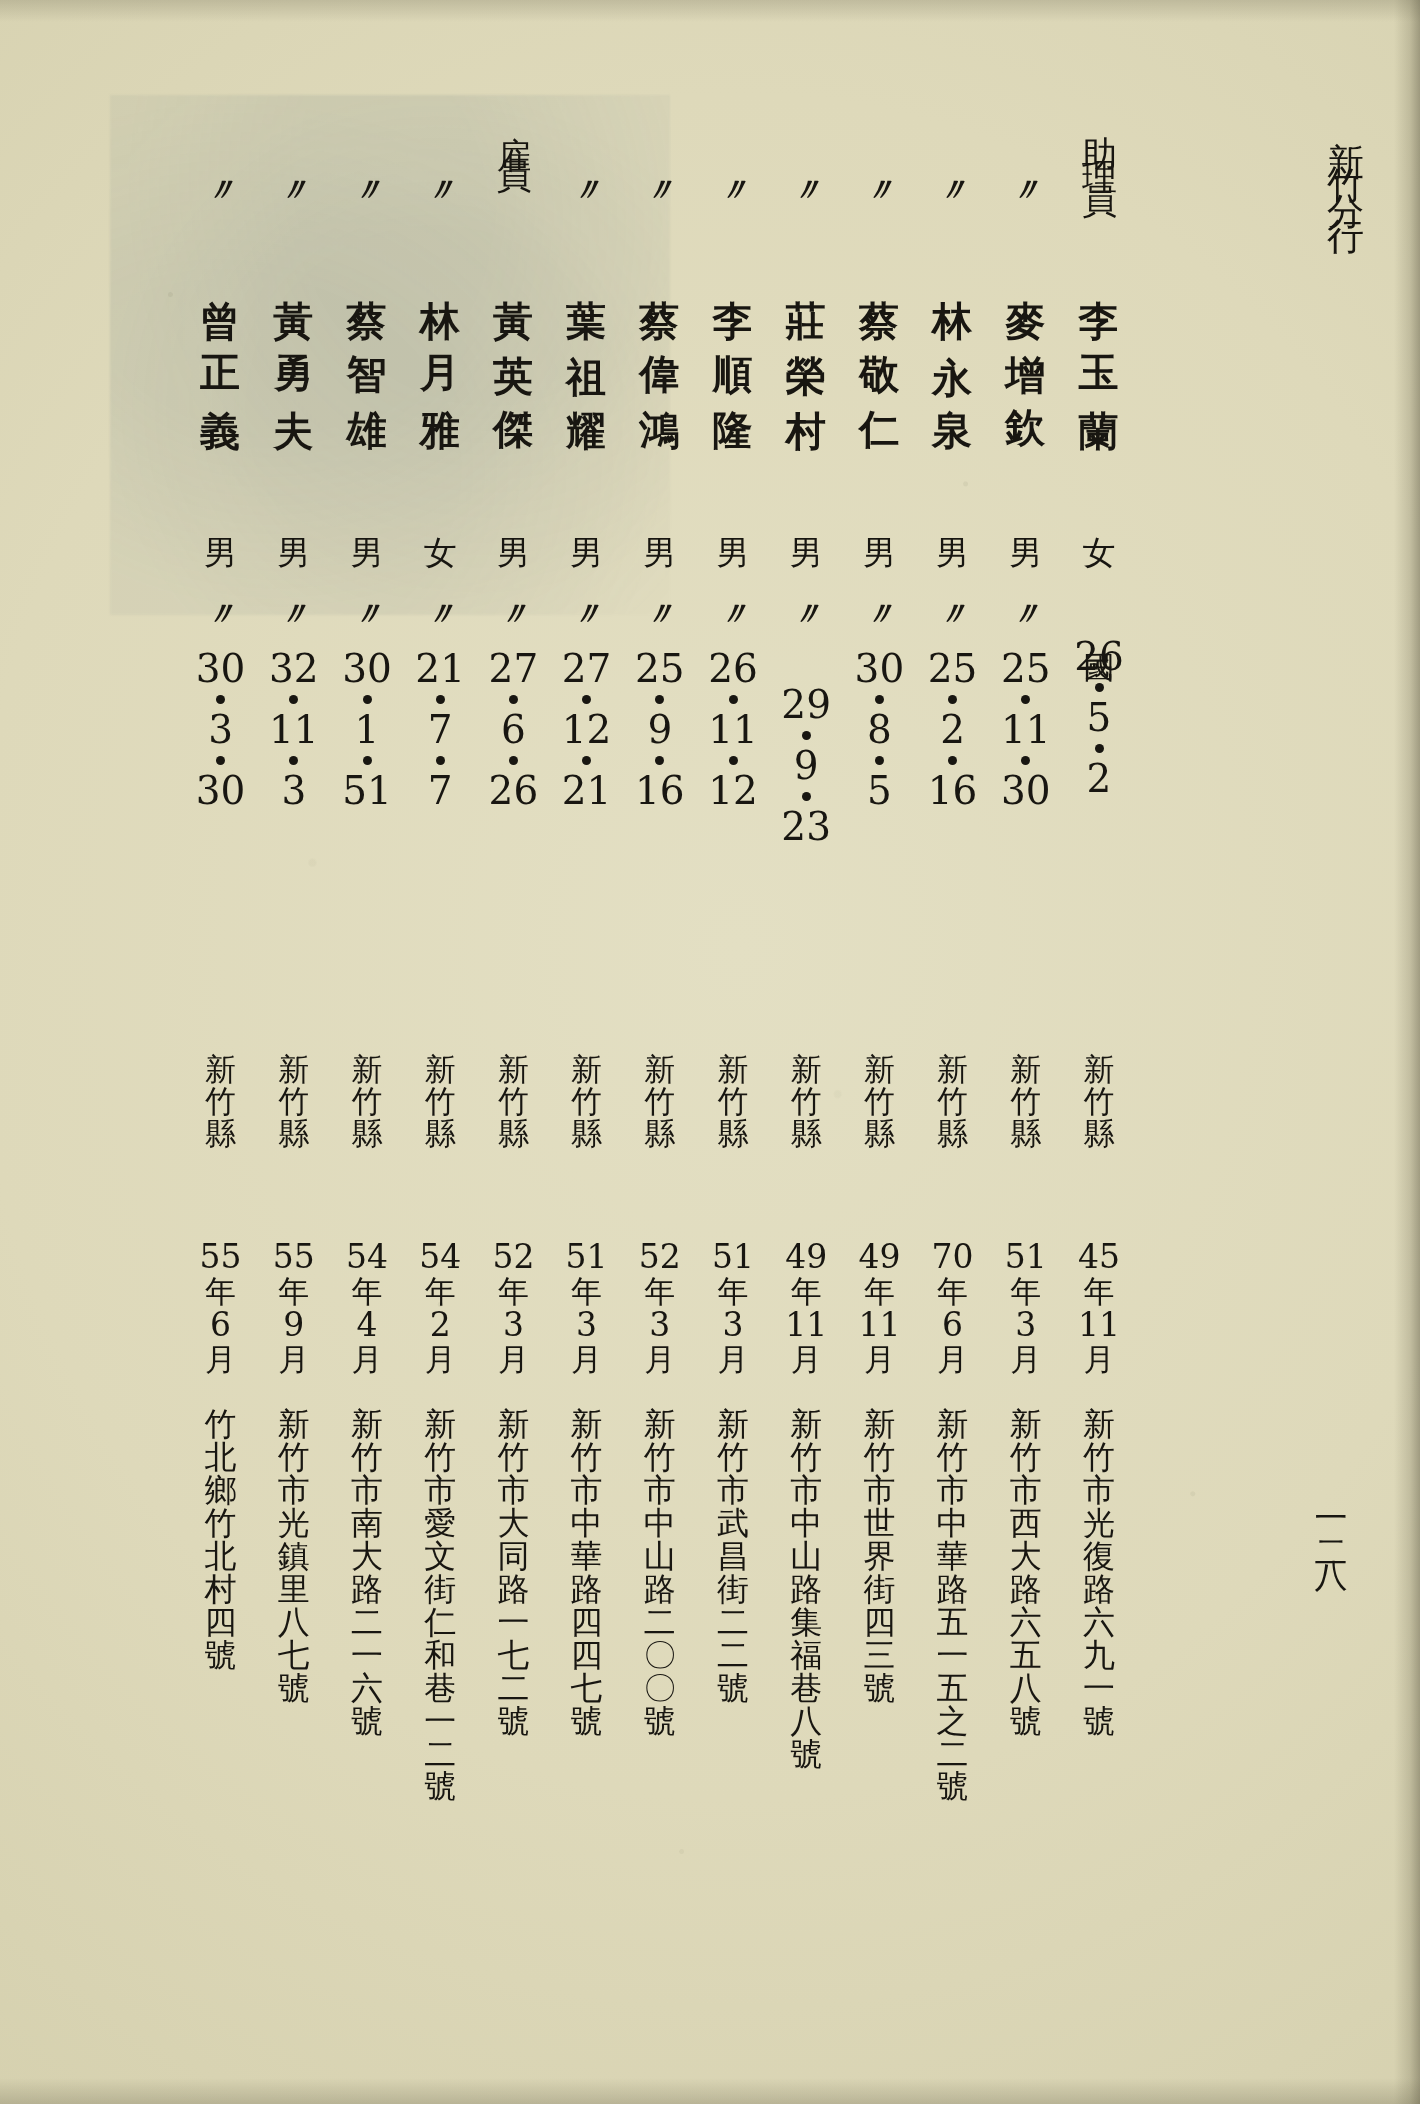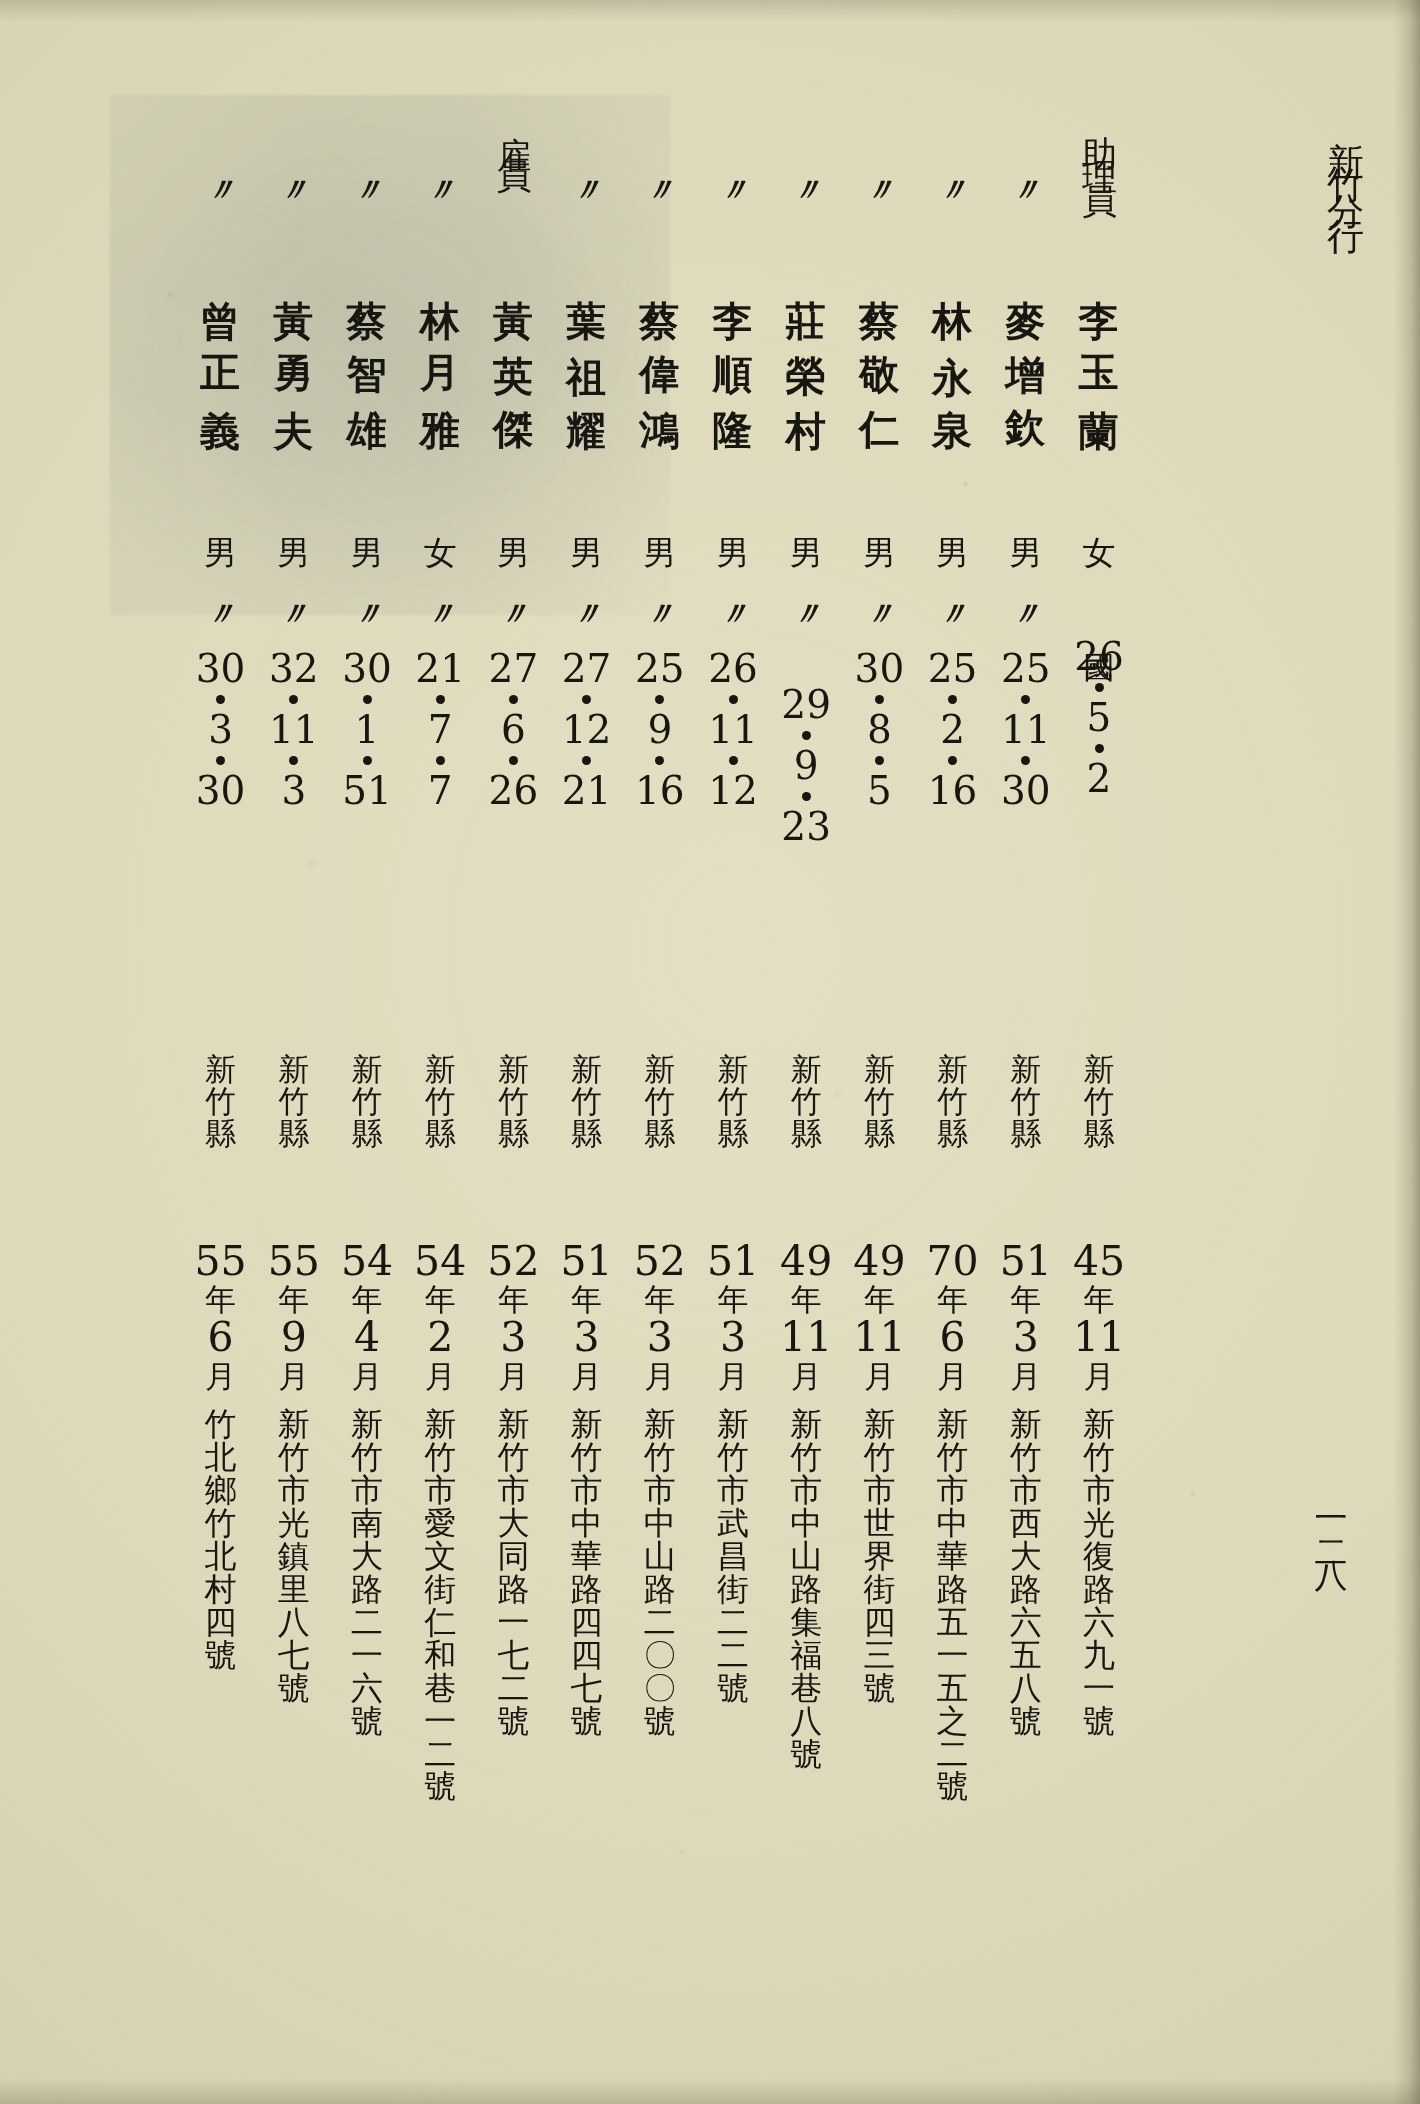--- a/index.html
+++ b/index.html
@@ -189,21 +189,21 @@
     line-height: 1.04;
   }
   .r-origin span { display: block; }
 
   
   .r-start {
     top: 1240px;
     font-size: 31px;
     line-height: 1.06;
   }
-  .r-start .ynum { font-size: 41px; display: block; }
+  .r-start .ynum { font-size: 33px; display: block; }
   .r-start .glyph { display: block; }
 
   
   .r-addr {
     top: 1408px;
     font-size: 32px;
     line-height: 1.03;
   }
   .r-addr span { display: block; }
 </style>

